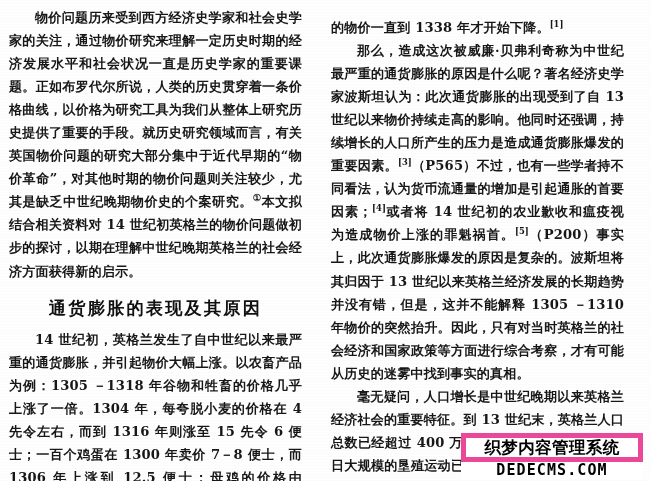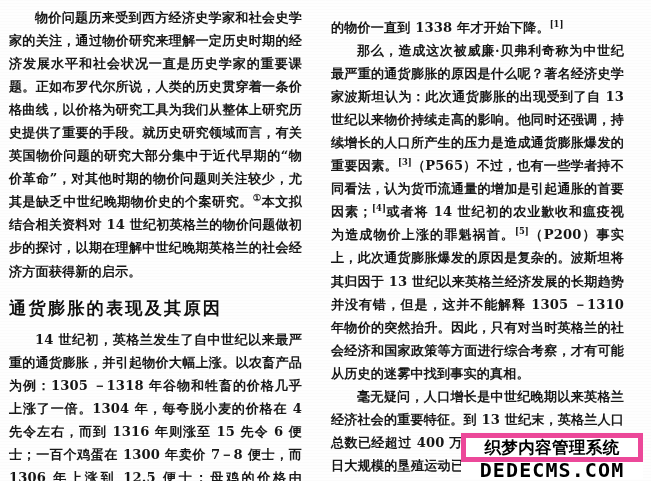--- a/index.html
+++ b/index.html
@@ -68,21 +68,21 @@
     font-weight: 600;
     color: #171717;
     -webkit-font-smoothing: none;
   }
   p.indent { text-indent: 26px; }
 
   
   h2.section-title {
     margin: 0;
     padding: 13px 0 8px 0;
-    text-align: left;
+    text-align: center;
     font-size: 17.2px;
     line-height: 24px;
     font-weight: 700;
     letter-spacing: 2.2px;
     color: #101010;
   }
 
   sup.ref {
     font-size: 8.4px;
     vertical-align: super;
@@ -117,21 +117,21 @@
     letter-spacing: 0.4px;
     line-height: 19px;
     text-align: center;
     white-space: nowrap;
     border: 5px solid #ec4899;
   }
   .wm-line2 {
     display: block;
     background: #ffffff;
     color: #000000;
-    font-size: 20px;
+    font-size: 15px;
     font-weight: 700;
     letter-spacing: 1.1px;
     line-height: 17px;
     text-align: center;
     white-space: nowrap;
     font-family: "DejaVu Sans Mono", "Liberation Mono", monospace;
   }
 </style>
 </head>
 <body>

